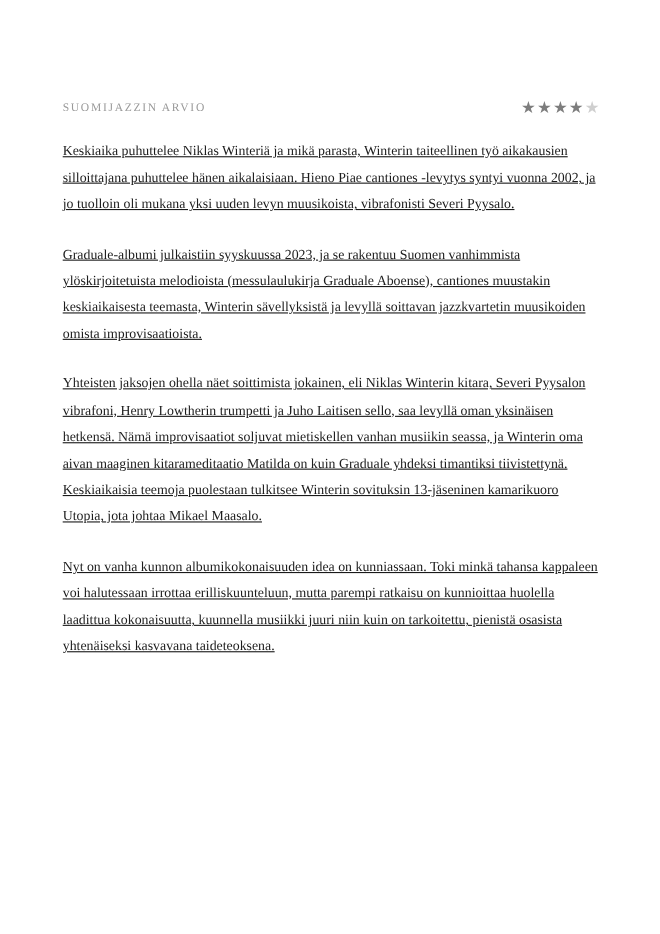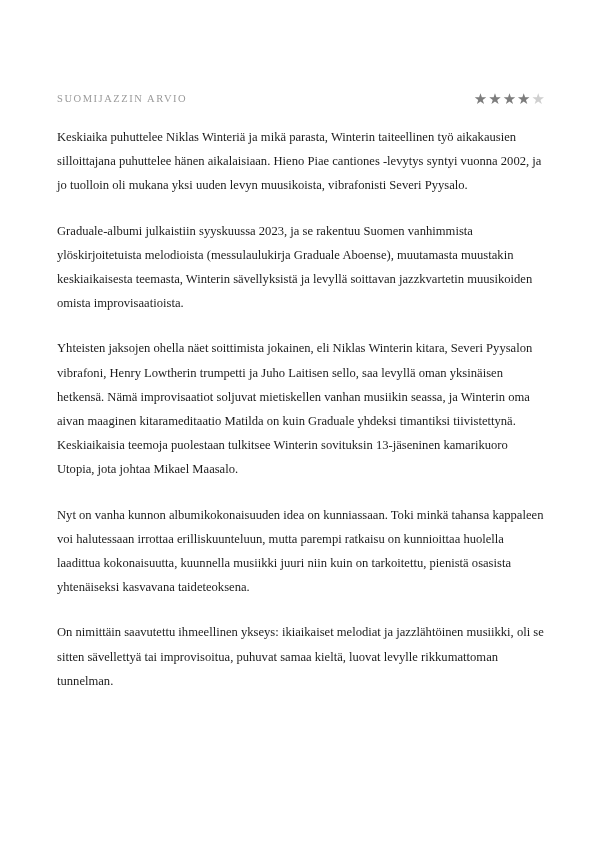--- a/index.html
+++ b/index.html
@@ -59,20 +59,21 @@
   }
   .rating .star.filled { color: #7d7d7d; }
   .rating .star.empty  { color: #cfcfcf; }
 
   
   .article {
     position: absolute;
     left: 57px;
     top: 125px;
     width: 488px;
+    text-decoration: underline;
   }
 
   .article p {
     margin: 0 0 21px 0;
     font-size: 12.6px;
     line-height: 24.2px;
     color: #1c1c1c;
     text-align: left;
     hyphens: none;
   }
@@ -90,19 +91,18 @@
       <span class="star filled">★</span>
       <span class="star filled">★</span>
       <span class="star filled">★</span>
       <span class="star filled">★</span>
       <span class="star empty">★</span>
     </div>
   </div>
 
   <div class="article">
     <p>Keskiaika puhuttelee Niklas Winteriä ja mikä parasta, Winterin taiteellinen työ aikakausien silloittajana puhuttelee hänen aikalaisiaan. Hieno Piae cantiones -levytys syntyi vuonna 2002, ja jo tuolloin oli mukana yksi uuden levyn muusikoista, vibrafonisti Severi Pyysalo.</p>
-    <p>Graduale-albumi julkaistiin syyskuussa 2023, ja se rakentuu Suomen vanhimmista ylöskirjoitetuista melodioista (messulaulukirja Graduale Aboense), muutamasta muustakin keskiaikaisesta teemasta, Winterin sävellyksistä ja levyllä soittavan jazzkvartetin muusikoiden omista improvisaatioista.</p>
+    <p>Graduale-albumi julkaistiin syyskuussa 2023, ja se rakentuu Suomen vanhimmista ylöskirjoitetuista melodioista (messulaulukirja Graduale Aboense), cantiones muustakin keskiaikaisesta teemasta, Winterin sävellyksistä ja levyllä soittavan jazzkvartetin muusikoiden omista improvisaatioista.</p>
     <p>Yhteisten jaksojen ohella näet soittimista jokainen, eli Niklas Winterin kitara, Severi Pyysalon vibrafoni, Henry Lowtherin trumpetti ja Juho Laitisen sello, saa levyllä oman yksinäisen hetkensä. Nämä improvisaatiot soljuvat mietiskellen vanhan musiikin seassa, ja Winterin oma aivan maaginen kitarameditaatio Matilda on kuin Graduale yhdeksi timantiksi tiivistettynä. Keskiaikaisia teemoja puolestaan tulkitsee Winterin sovituksin 13-jäseninen kamarikuoro Utopia, jota johtaa Mikael Maasalo.</p>
     <p>Nyt on vanha kunnon albumikokonaisuuden idea on kunniassaan. Toki minkä tahansa kappaleen voi halutessaan irrottaa erilliskuunteluun, mutta parempi ratkaisu on kunnioittaa huolella laadittua kokonaisuutta, kuunnella musiikki juuri niin kuin on tarkoitettu, pienistä osasista yhtenäiseksi kasvavana taideteoksena.</p>
-    <p>On nimittäin saavutettu ihmeellinen ykseys: ikiaikaiset melodiat ja jazzlähtöinen musiikki, oli se sitten sävellettyä tai improvisoitua, puhuvat samaa kieltä, luovat levylle rikkumattoman tunnelman.</p>
   </div>
 
 </div>
 
 </body></html>

